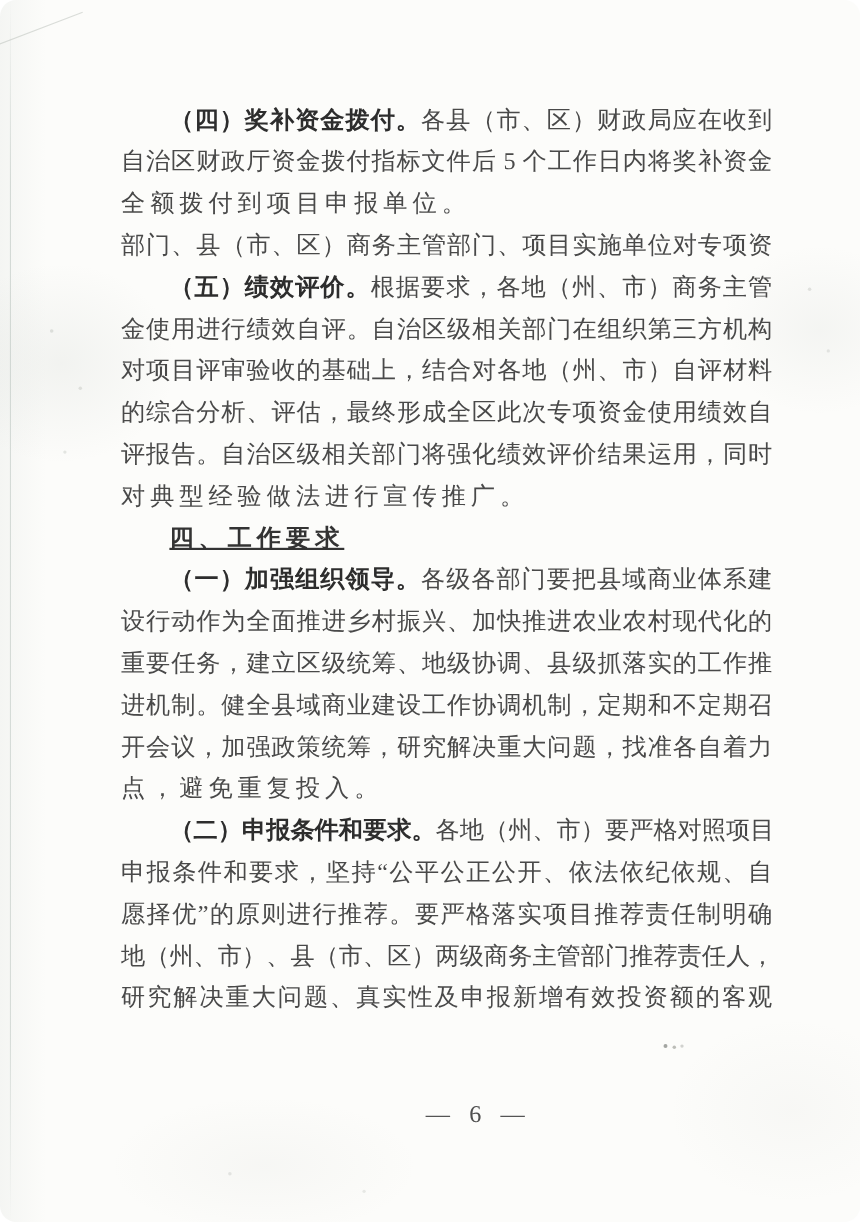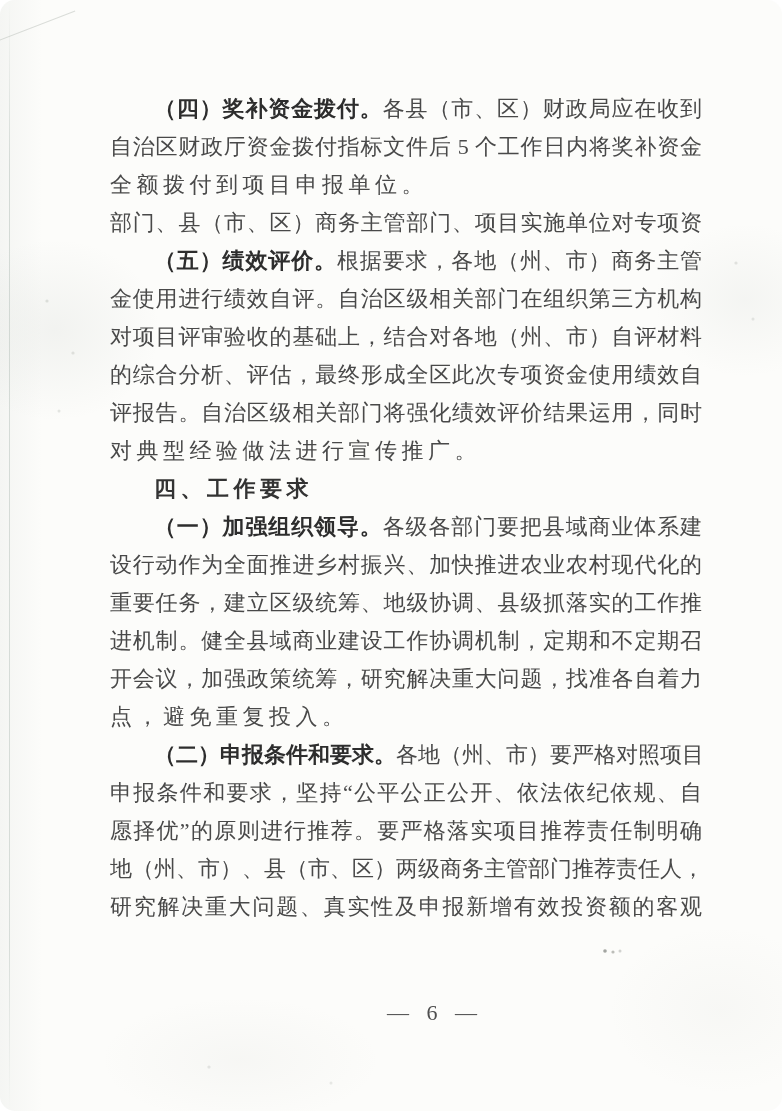--- a/index.html
+++ b/index.html
@@ -63,20 +63,21 @@
   }
   .line.indent { text-indent: 2em; }
   .line.short  { text-align: right; text-align-last: left; letter-spacing: 4.5px; }
   .line b {
     font-weight: 700;
     color: #2d2d2d;
   }
   .line.heading b {
     font-family: "Liberation Sans", "DejaVu Sans", sans-serif;
     color: #333333;
+    text-decoration: underline;
   }
   .page-number {
     position: absolute; top: 1000px; left: 435px;
     transform: translateX(-50%);
     font-size: 22px; color: #4f4f4f;
     letter-spacing: 6px; white-space: nowrap;
   }
 </style>
 </head>
 <body>

